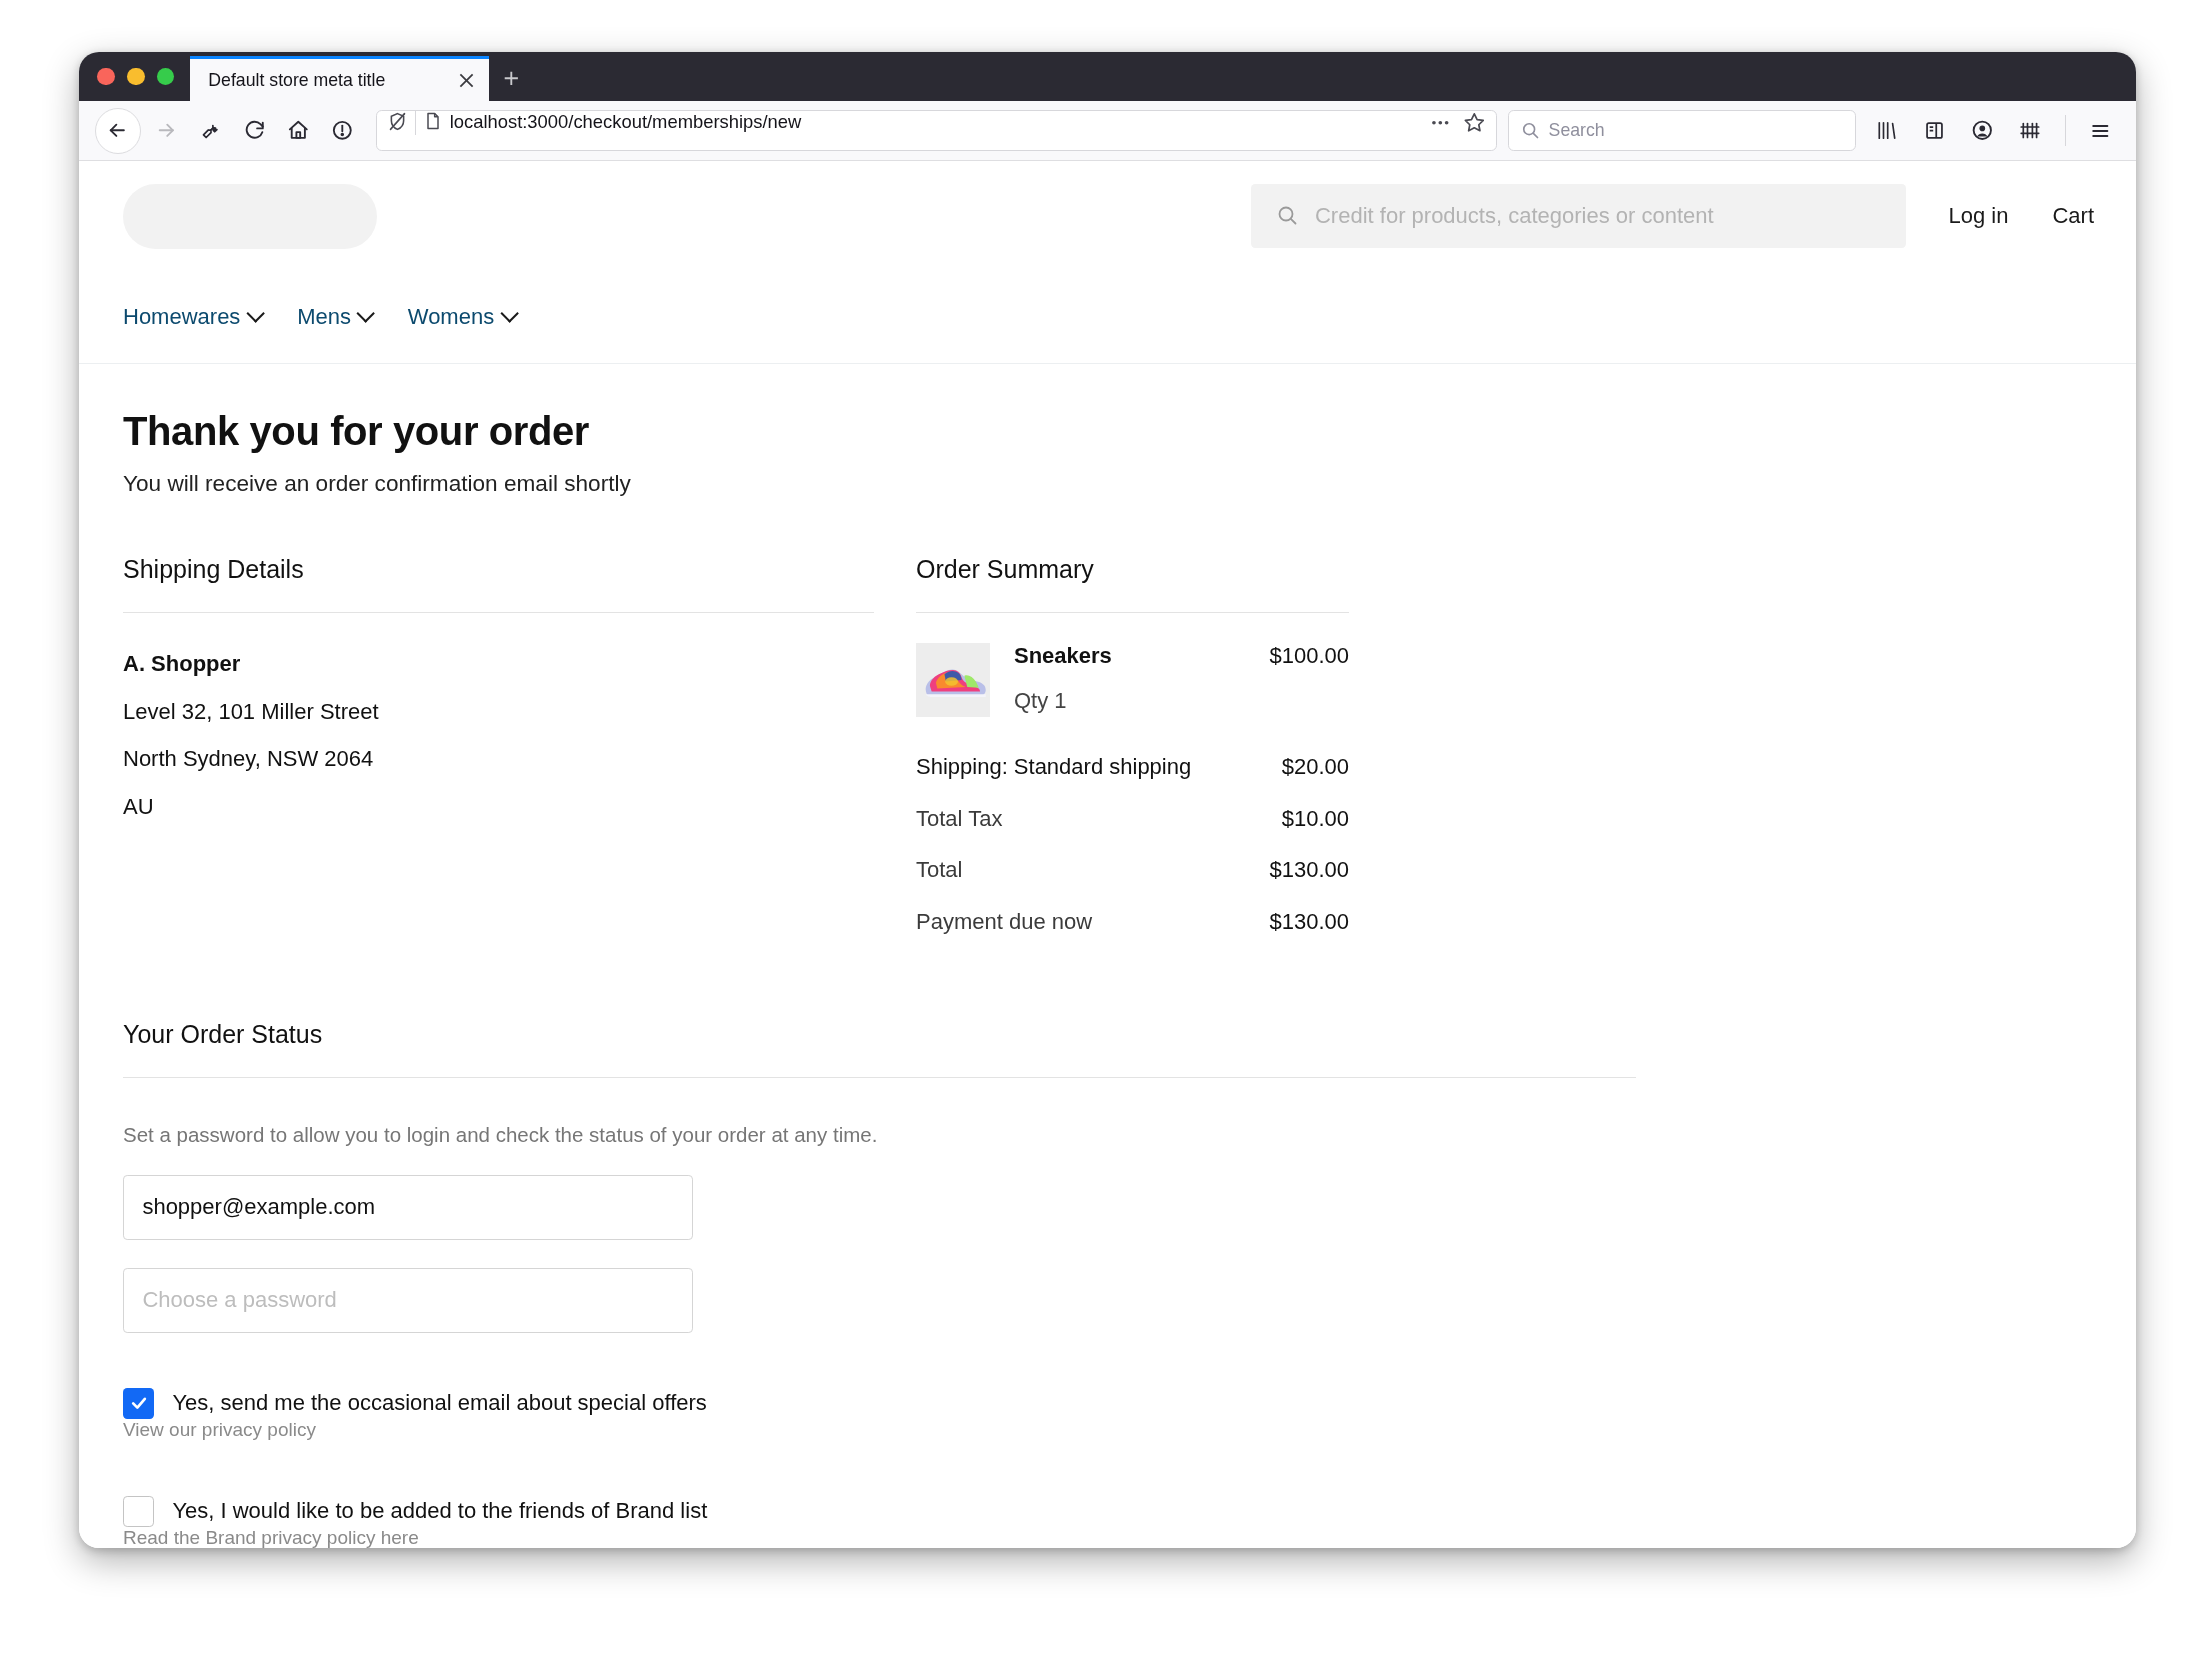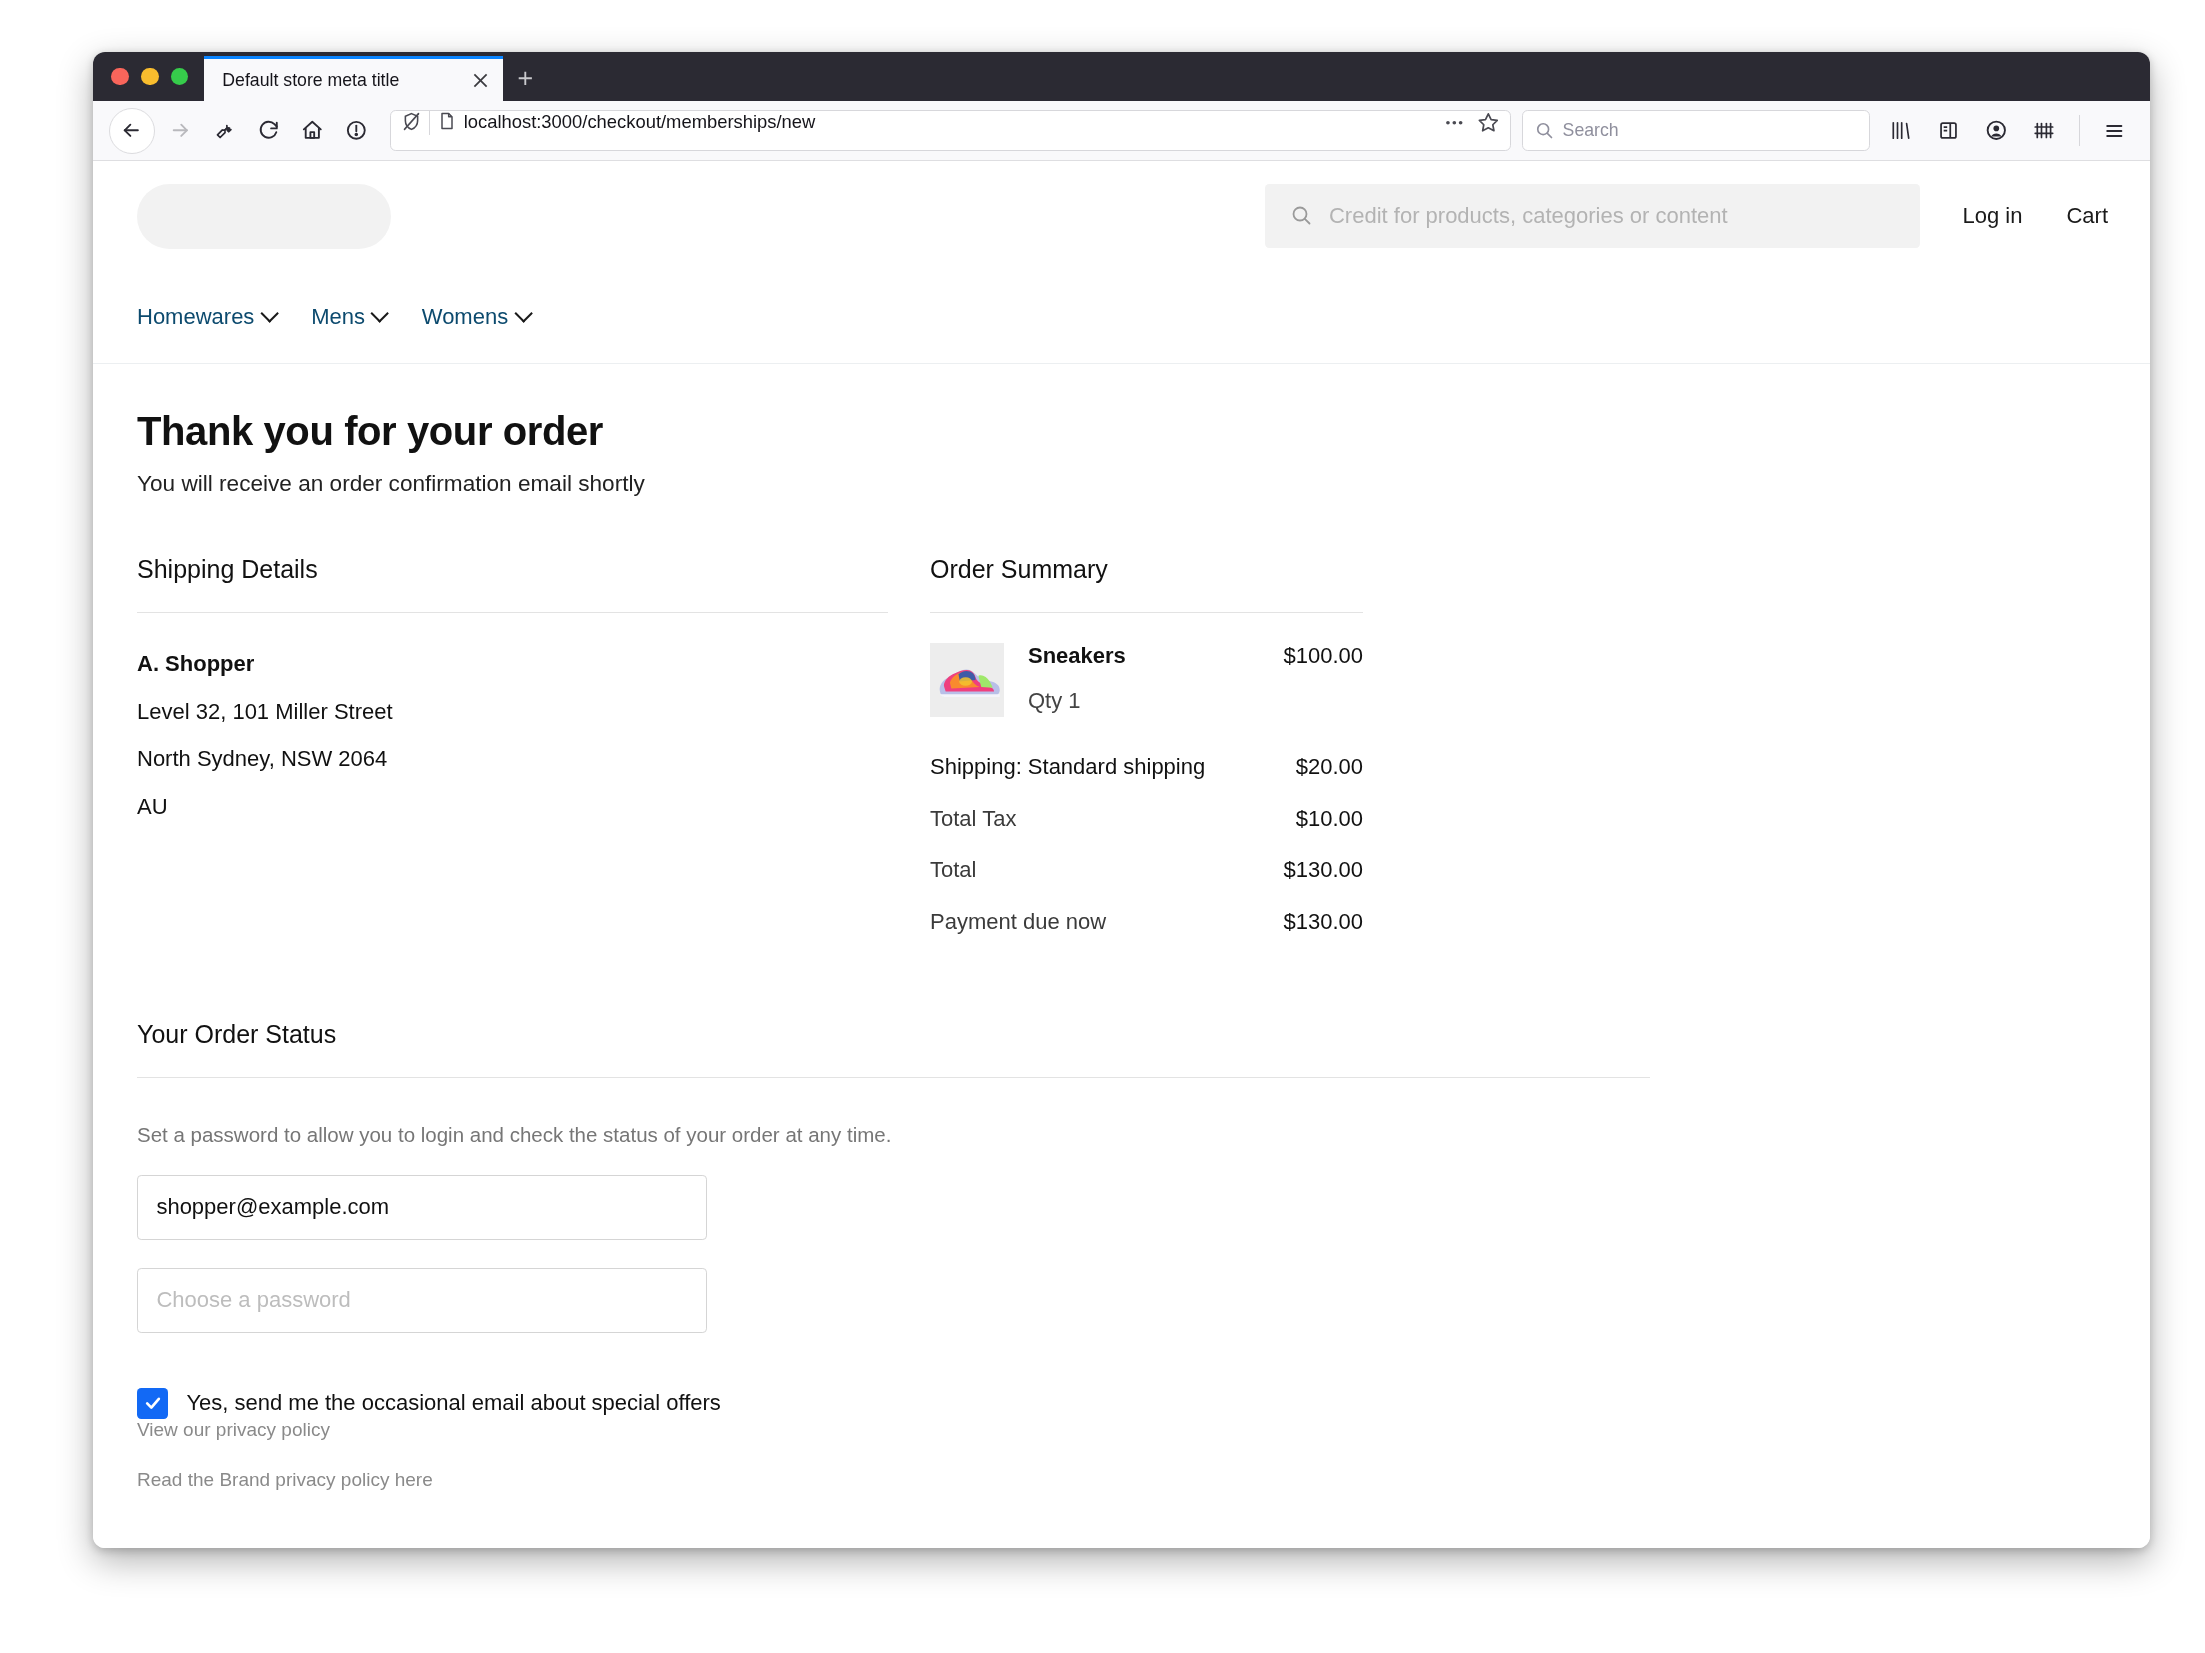--- a/index.html
+++ b/index.html
@@ -8,25 +8,25 @@
     width: 2205px;
     height: 1654px;
     background: #ffffff;
     font-family: "Liberation Sans", sans-serif;
     overflow: hidden;
   }
 
   
   .browser-window {
     position: absolute;
-    left: 93px;
+    left: 79px;
     top: 52px;
     width: 2057px;
     height: 1496px;
-    border-radius: 12px;
+    border-radius: 20px;
     background: #ffffff;
     box-shadow: 0 12.7px 35px rgba(0,0,0,0.30), 0 2.1px 8.5px rgba(0,0,0,0.18);
     overflow: hidden;
     display: flex;
     flex-direction: column;
   }
 
   
   .tab-strip {
     height: 49px;
@@ -607,20 +607,24 @@
               <svg width="20" height="20" viewBox="0 0 24 24" fill="none" stroke="#ffffff" stroke-width="3.2" stroke-linecap="round" stroke-linejoin="round">
                 <polyline points="5 12.5 10 17.5 19 7"></polyline>
               </svg>
             </span>
             <span class="check-label">Yes, send me the occasional email about special offers</span>
           </div>
           <a class="policy-link">View our privacy policy</a>
         </div>
 
         <div class="check-group second">
+          <div class="check-row">
+            <span class="checkbox unchecked"></span>
+            <span class="check-label">Yes, I would like to be added to the friends of Brand list</span>
+          </div>
           <a class="policy-link">Read the Brand privacy policy here</a>
         </div>
 
       </div>
 
     </div>
   </div>
 </div>
 
 

